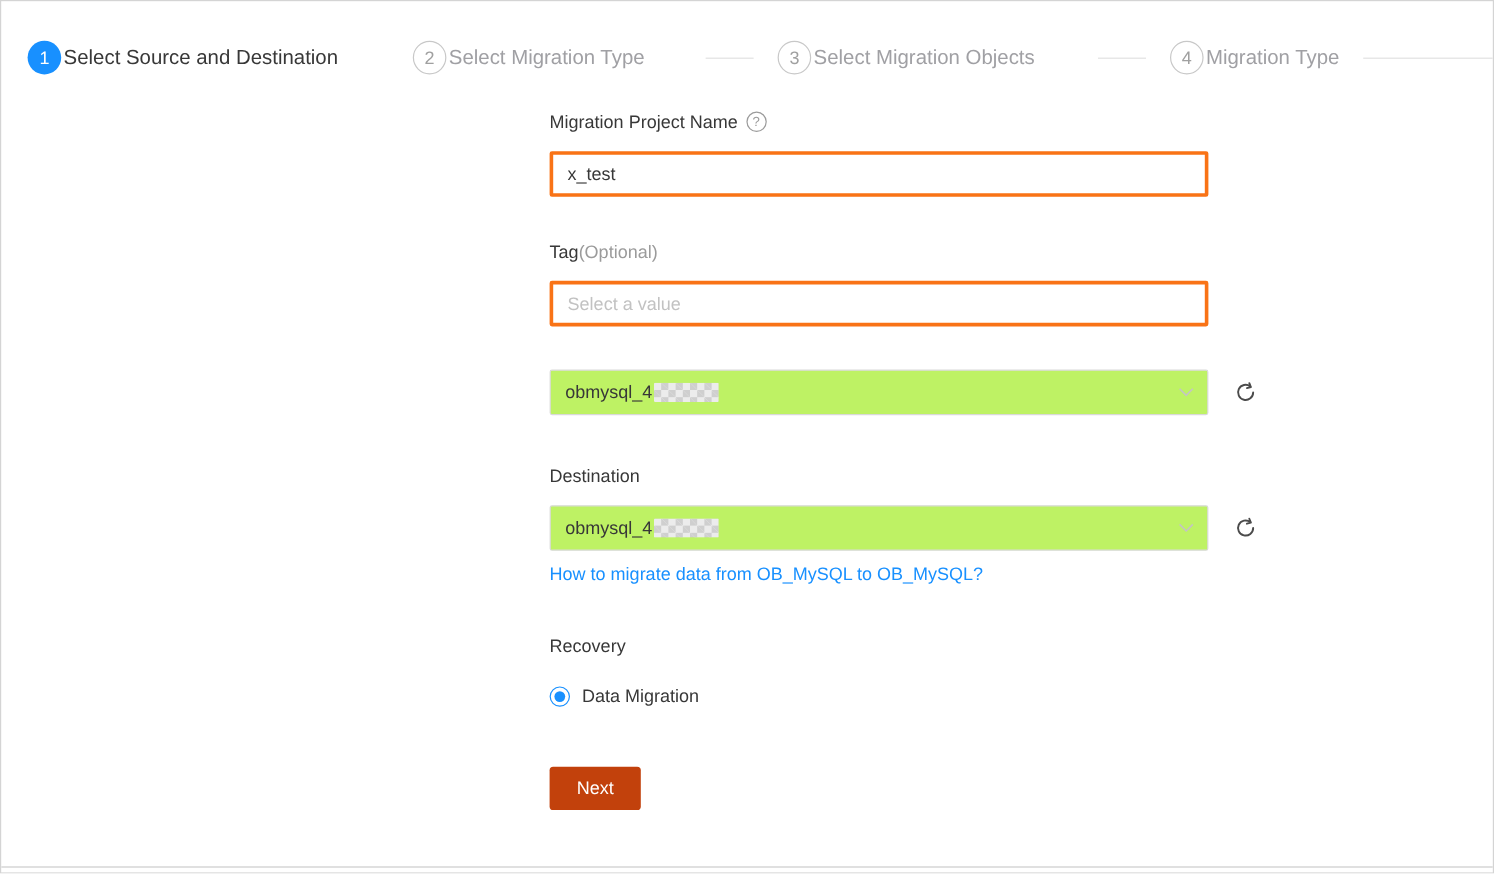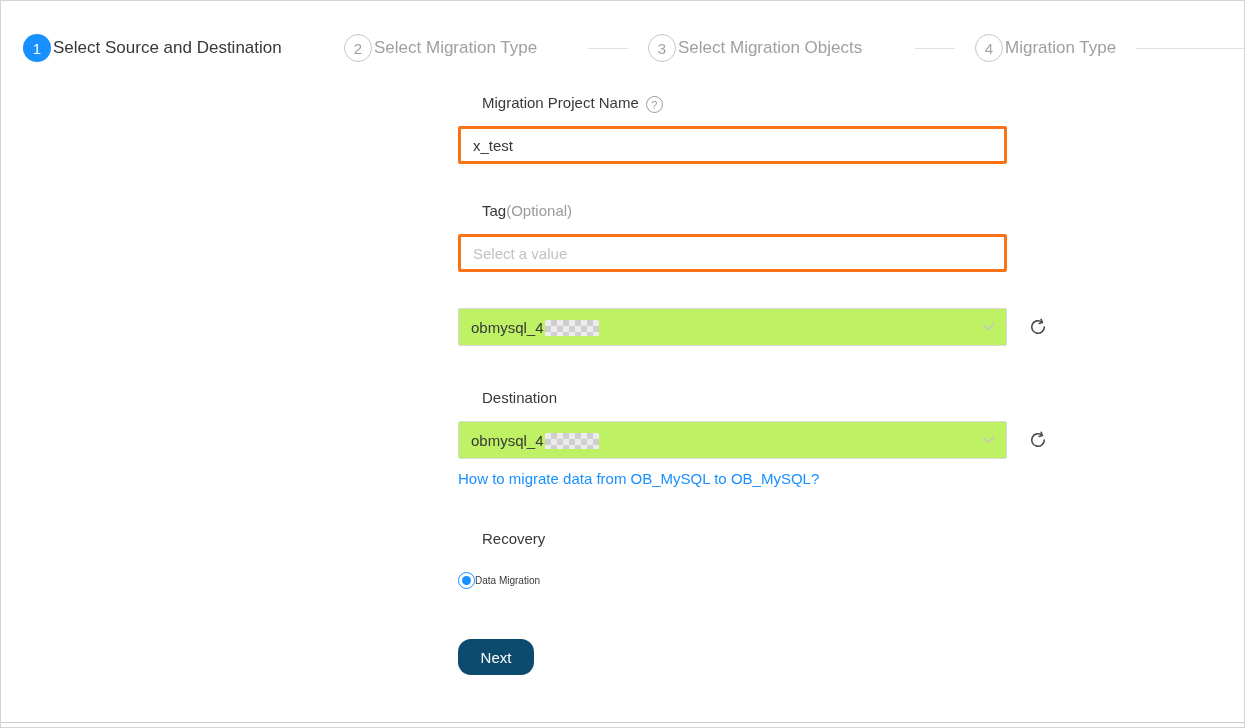--- a/index.html
+++ b/index.html
@@ -33,21 +33,21 @@
   .lbl-3 { width:217px; }
   .connector { height:1px; background:#e1e1e1; flex:0 0 auto; }
   .conn-gap { width:0; margin:0 10px; }
   .conn-line { width:40px; margin:0 20px; }
   .conn-tail { flex:1 1 auto; margin-left:20px; }
 
   
   .form { position:absolute; left:457px; top:92px; width:549px; }
   .field-label {
     font-size:15px; color:#383838; line-height:20px; margin-bottom:13px;
-    display:flex; align-items:flex-end;margin-left:24px;
+    display:flex; align-items:flex-start;
   }
   .optional { color:#9b9b9b; }
   .help-icon {
     display:inline-flex; align-items:center; justify-content:center;
     width:17px; height:17px; border:1px solid #9b9b9b; border-radius:50%;
     color:#9b9b9b; font-size:11px; margin-left:7px; flex:0 0 auto;
   }
   .text-input {
     width:100%; height:38px; border:3px solid #f97316; border-radius:2px;
     padding:0 12px; font-size:15px; color:#383838; outline:none;
@@ -88,27 +88,27 @@
   .radio-group { display:flex; align-items:center; margin-top:23px; }
   .radio-option { display:flex; align-items:center; cursor:pointer; }
   .radio-option + .radio-option { margin-left:24px; }
   .radio-circle {
     width:17px; height:17px; border-radius:50%; flex:0 0 auto;
     display:flex; align-items:center; justify-content:center;
   }
   .radio-option.selected .radio-circle { border:1.5px solid #1890ff; }
   .radio-option.unselected .radio-circle { border:1.5px solid #d4d4d4; }
   .radio-dot { width:9px; height:9px; border-radius:50%; background:#1890ff; }
-  .radio-label { font-size:10px; color:#383838; white-space:nowrap; }
+  .radio-label { margin-left:10px; font-size:15px; color:#383838; white-space:nowrap; }
   .field.f5 { margin-bottom:50px; }
 
   .next-btn {
     display:inline-flex; align-items:center; justify-content:center;
     min-width:76px; height:36px; padding:0 20px;
-    background:#0c4a6e; color:#fff; border:none; border-radius:13px;
+    background:#c2410c; color:#fff; border:none; border-radius:3px;
     font-size:15px; cursor:pointer;
     font-family:"Liberation Sans","DejaVu Sans",sans-serif;
   }
 
   .bottom-divider {
     position:absolute; left:0; right:0; bottom:4px; height:1px; background:#cccccc;
   }
 </style>
 </head>
 <body>

